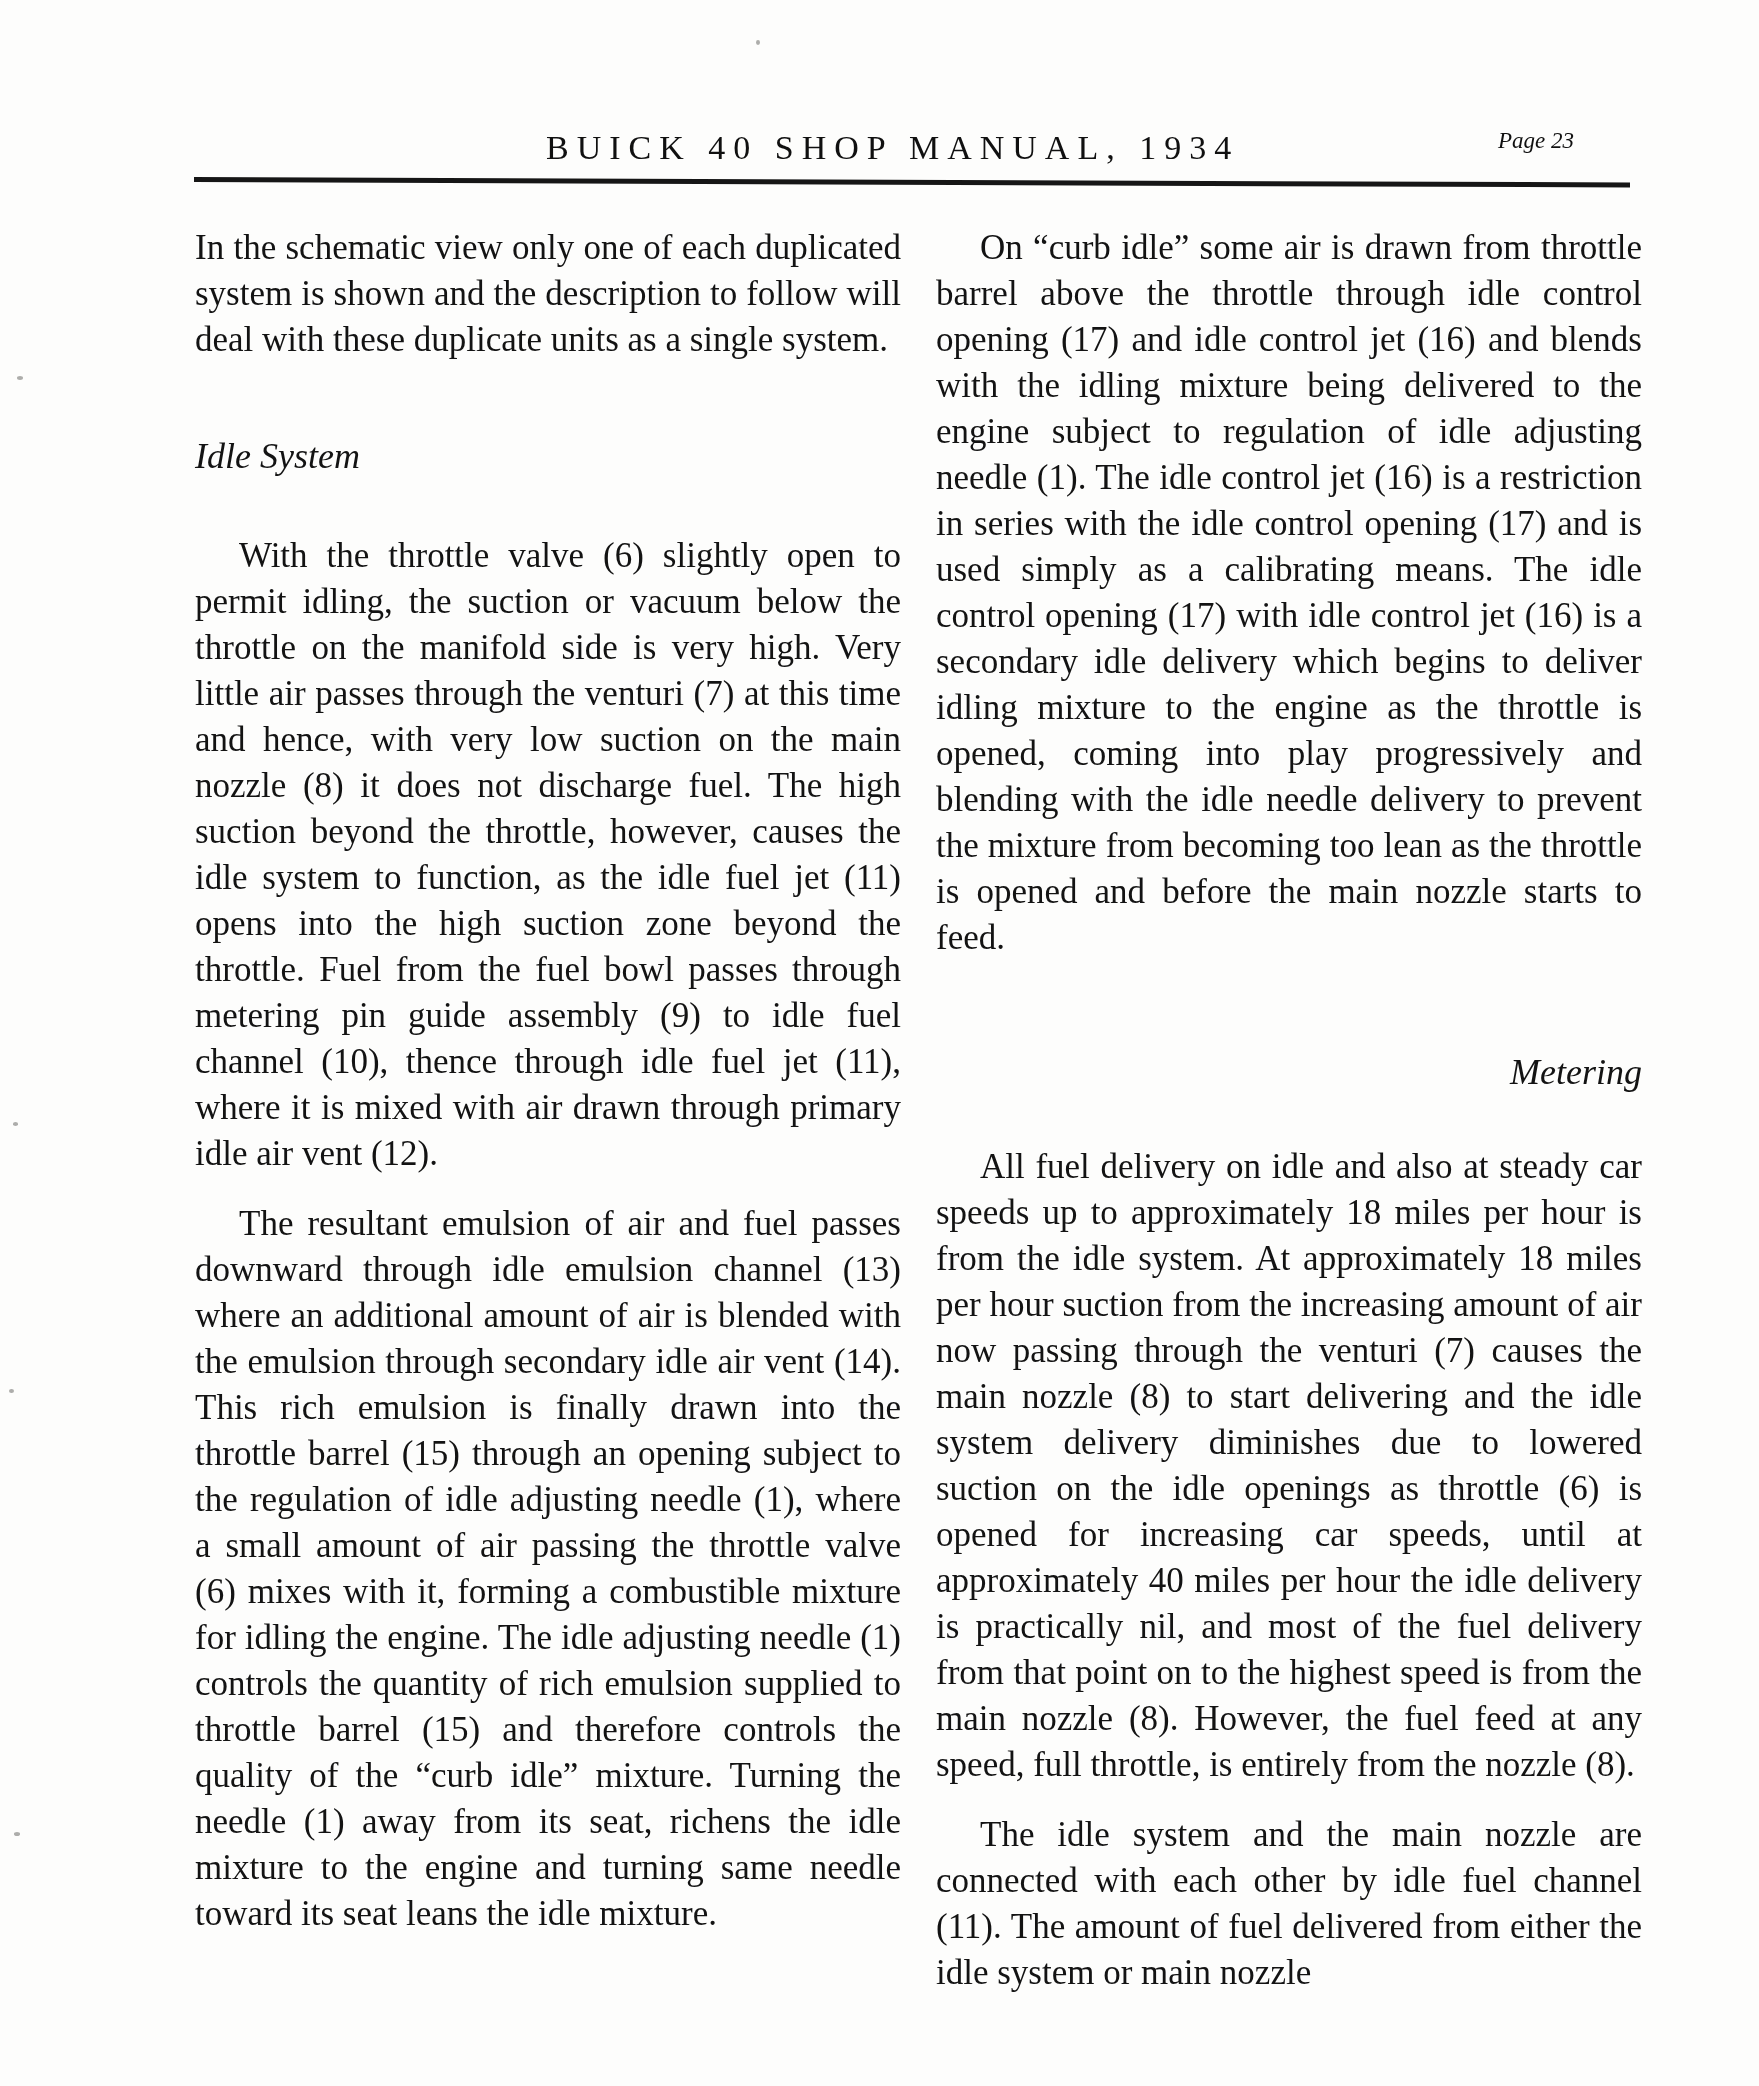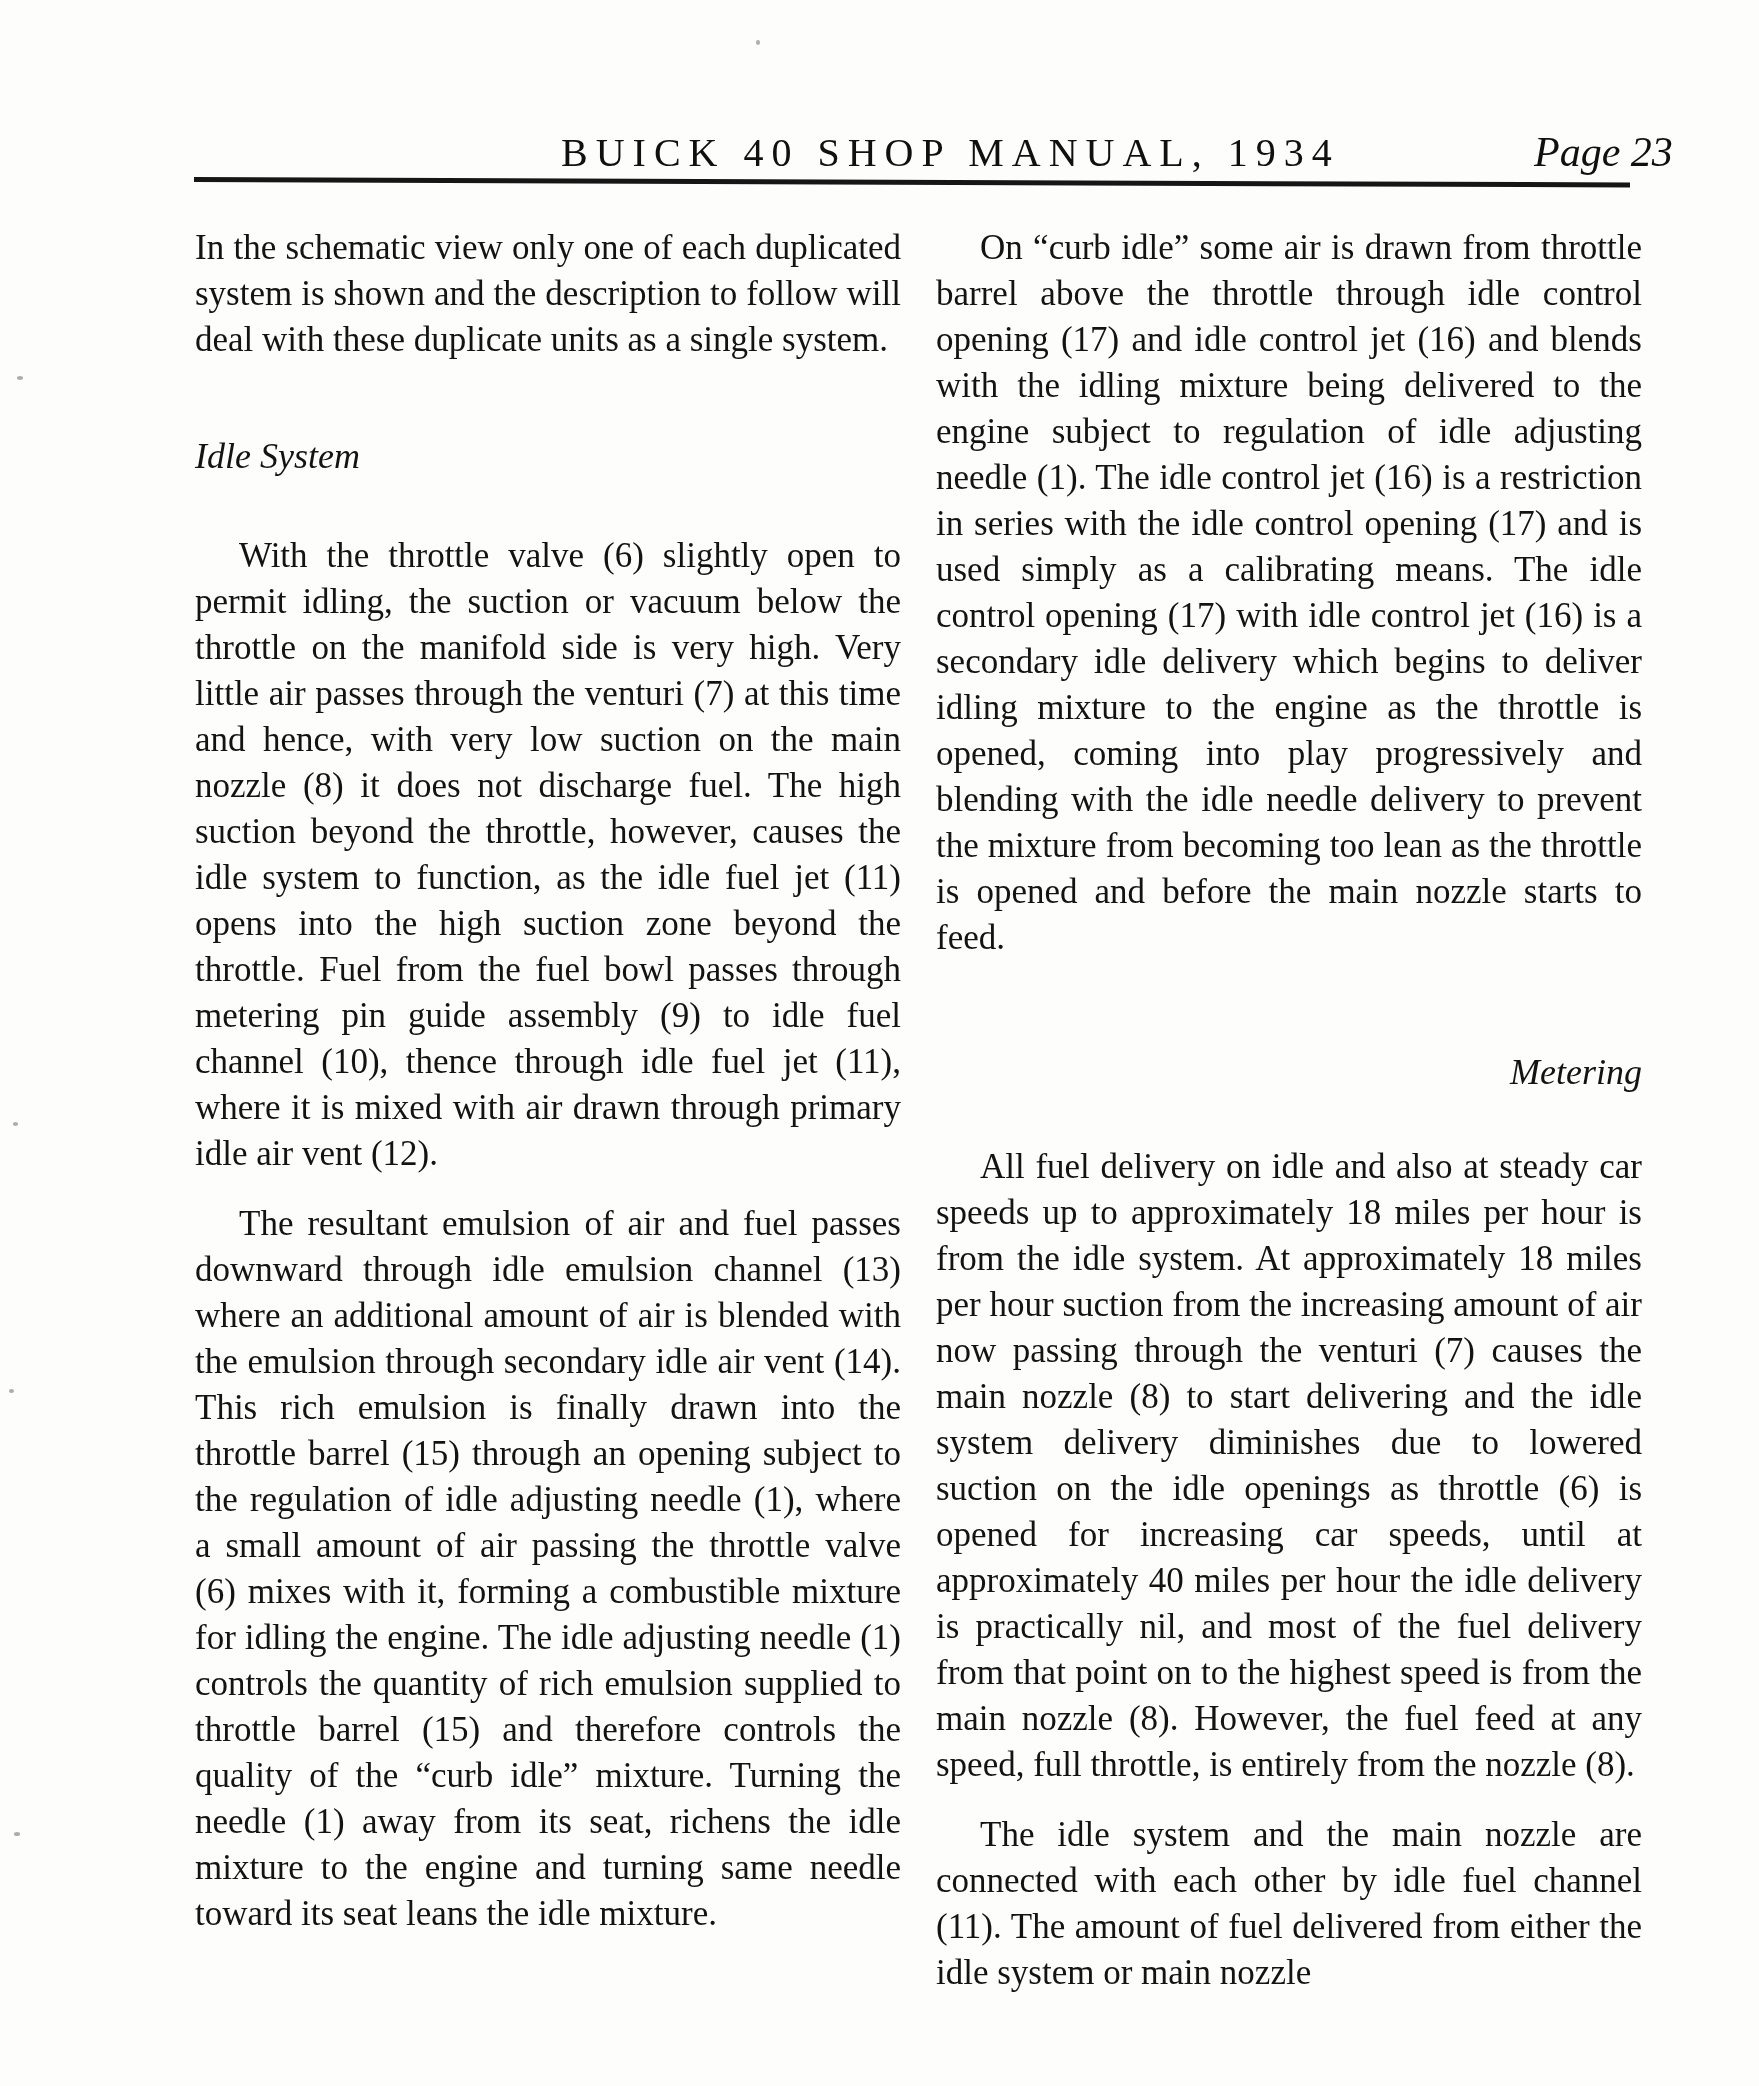--- a/index.html
+++ b/index.html
@@ -12,36 +12,35 @@
     width: 1760px;
     height: 2186px;
     background: #fdfdfc;
     font-family: "Liberation Serif", serif;
     color: #131313;
     overflow: hidden;
   }
   
   .header-title {
     position: absolute;
-    left: 561px;
+    left: 546px;
     top: 129px;
-    font-size: 40px;
+    font-size: 34px;
     letter-spacing: 8px;
     white-space: nowrap;
     color: #101010;
   }
   .page-number {
     position: absolute;
     left: 1498px;
     top: 128px;
-    font-size: 42px;
+    font-size: 23px;
     font-style: italic;
     white-space: nowrap;
     color: #101010;
-    margin-left: 36px;
   }
   .header-rule {
     position: absolute;
     left: 194px;
     top: 177px;
     width: 1436px;
     height: 5.4px;
     background: #161616;
     transform: rotate(0.22deg);
     transform-origin: left center;

